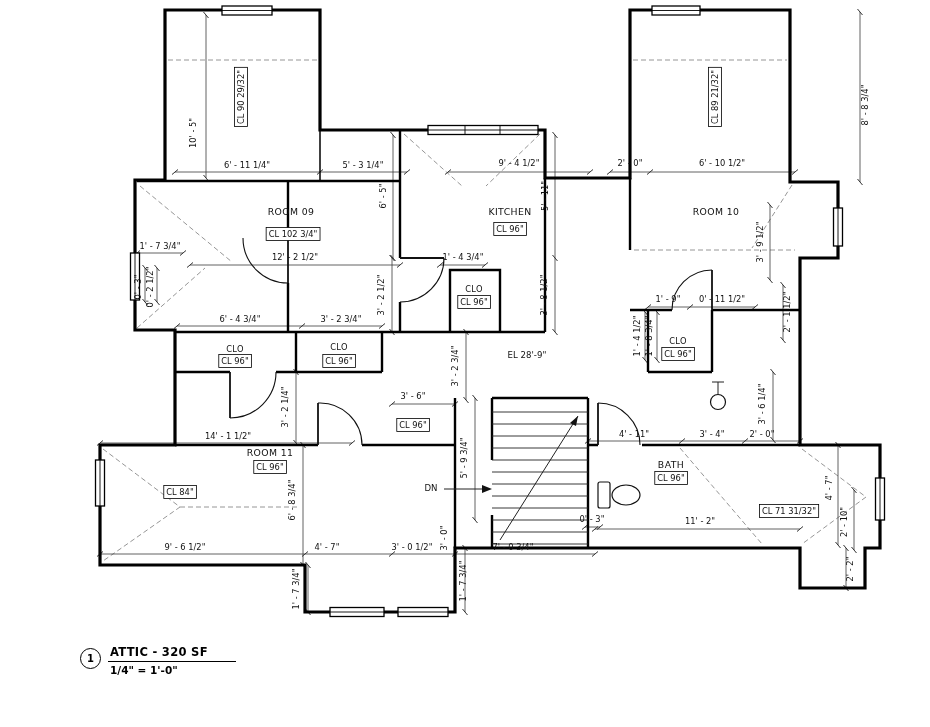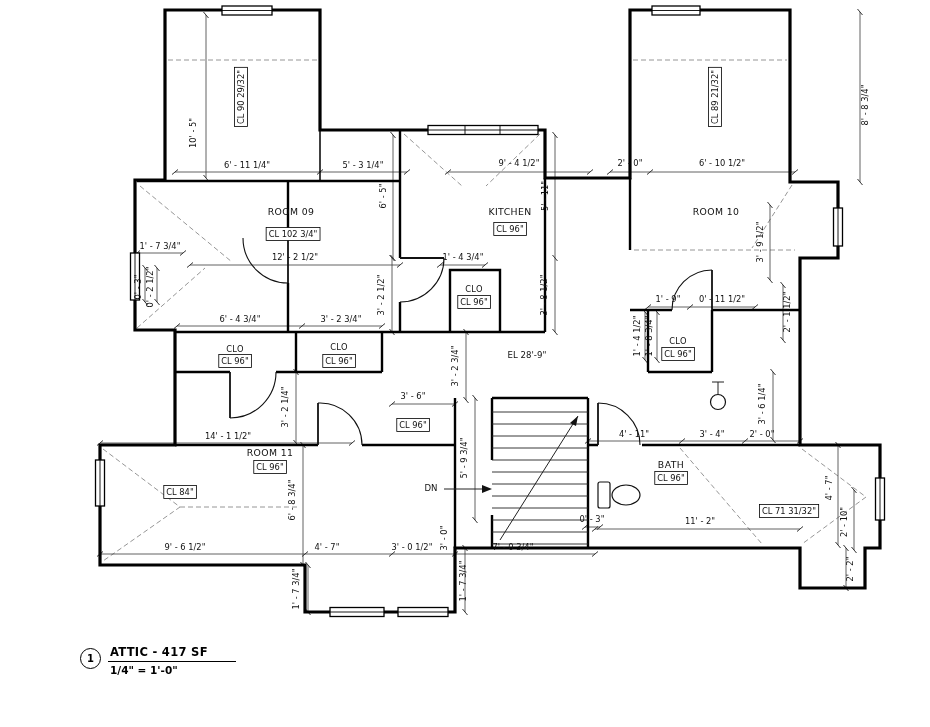--- a/index.html
+++ b/index.html
@@ -439,18 +439,18 @@
           <text class="lbl boxed" text-anchor="middle">CL 89 21/32"</text>
         </g>
       </g>
   </svg>
 
   <div class="titleblock">
     <div class="detail-circle">
       <span>1</span>
     </div>
     <div class="tb-text">
-      <div class="tb-title">ATTIC - 417 SF</div>
+      <div class="tb-title">ATTIC - 320 SF</div>
       <div class="tb-scale">1/4" = 1'-0"</div>
     </div>
   </div>
 
 </div>
 
 </body></html>

